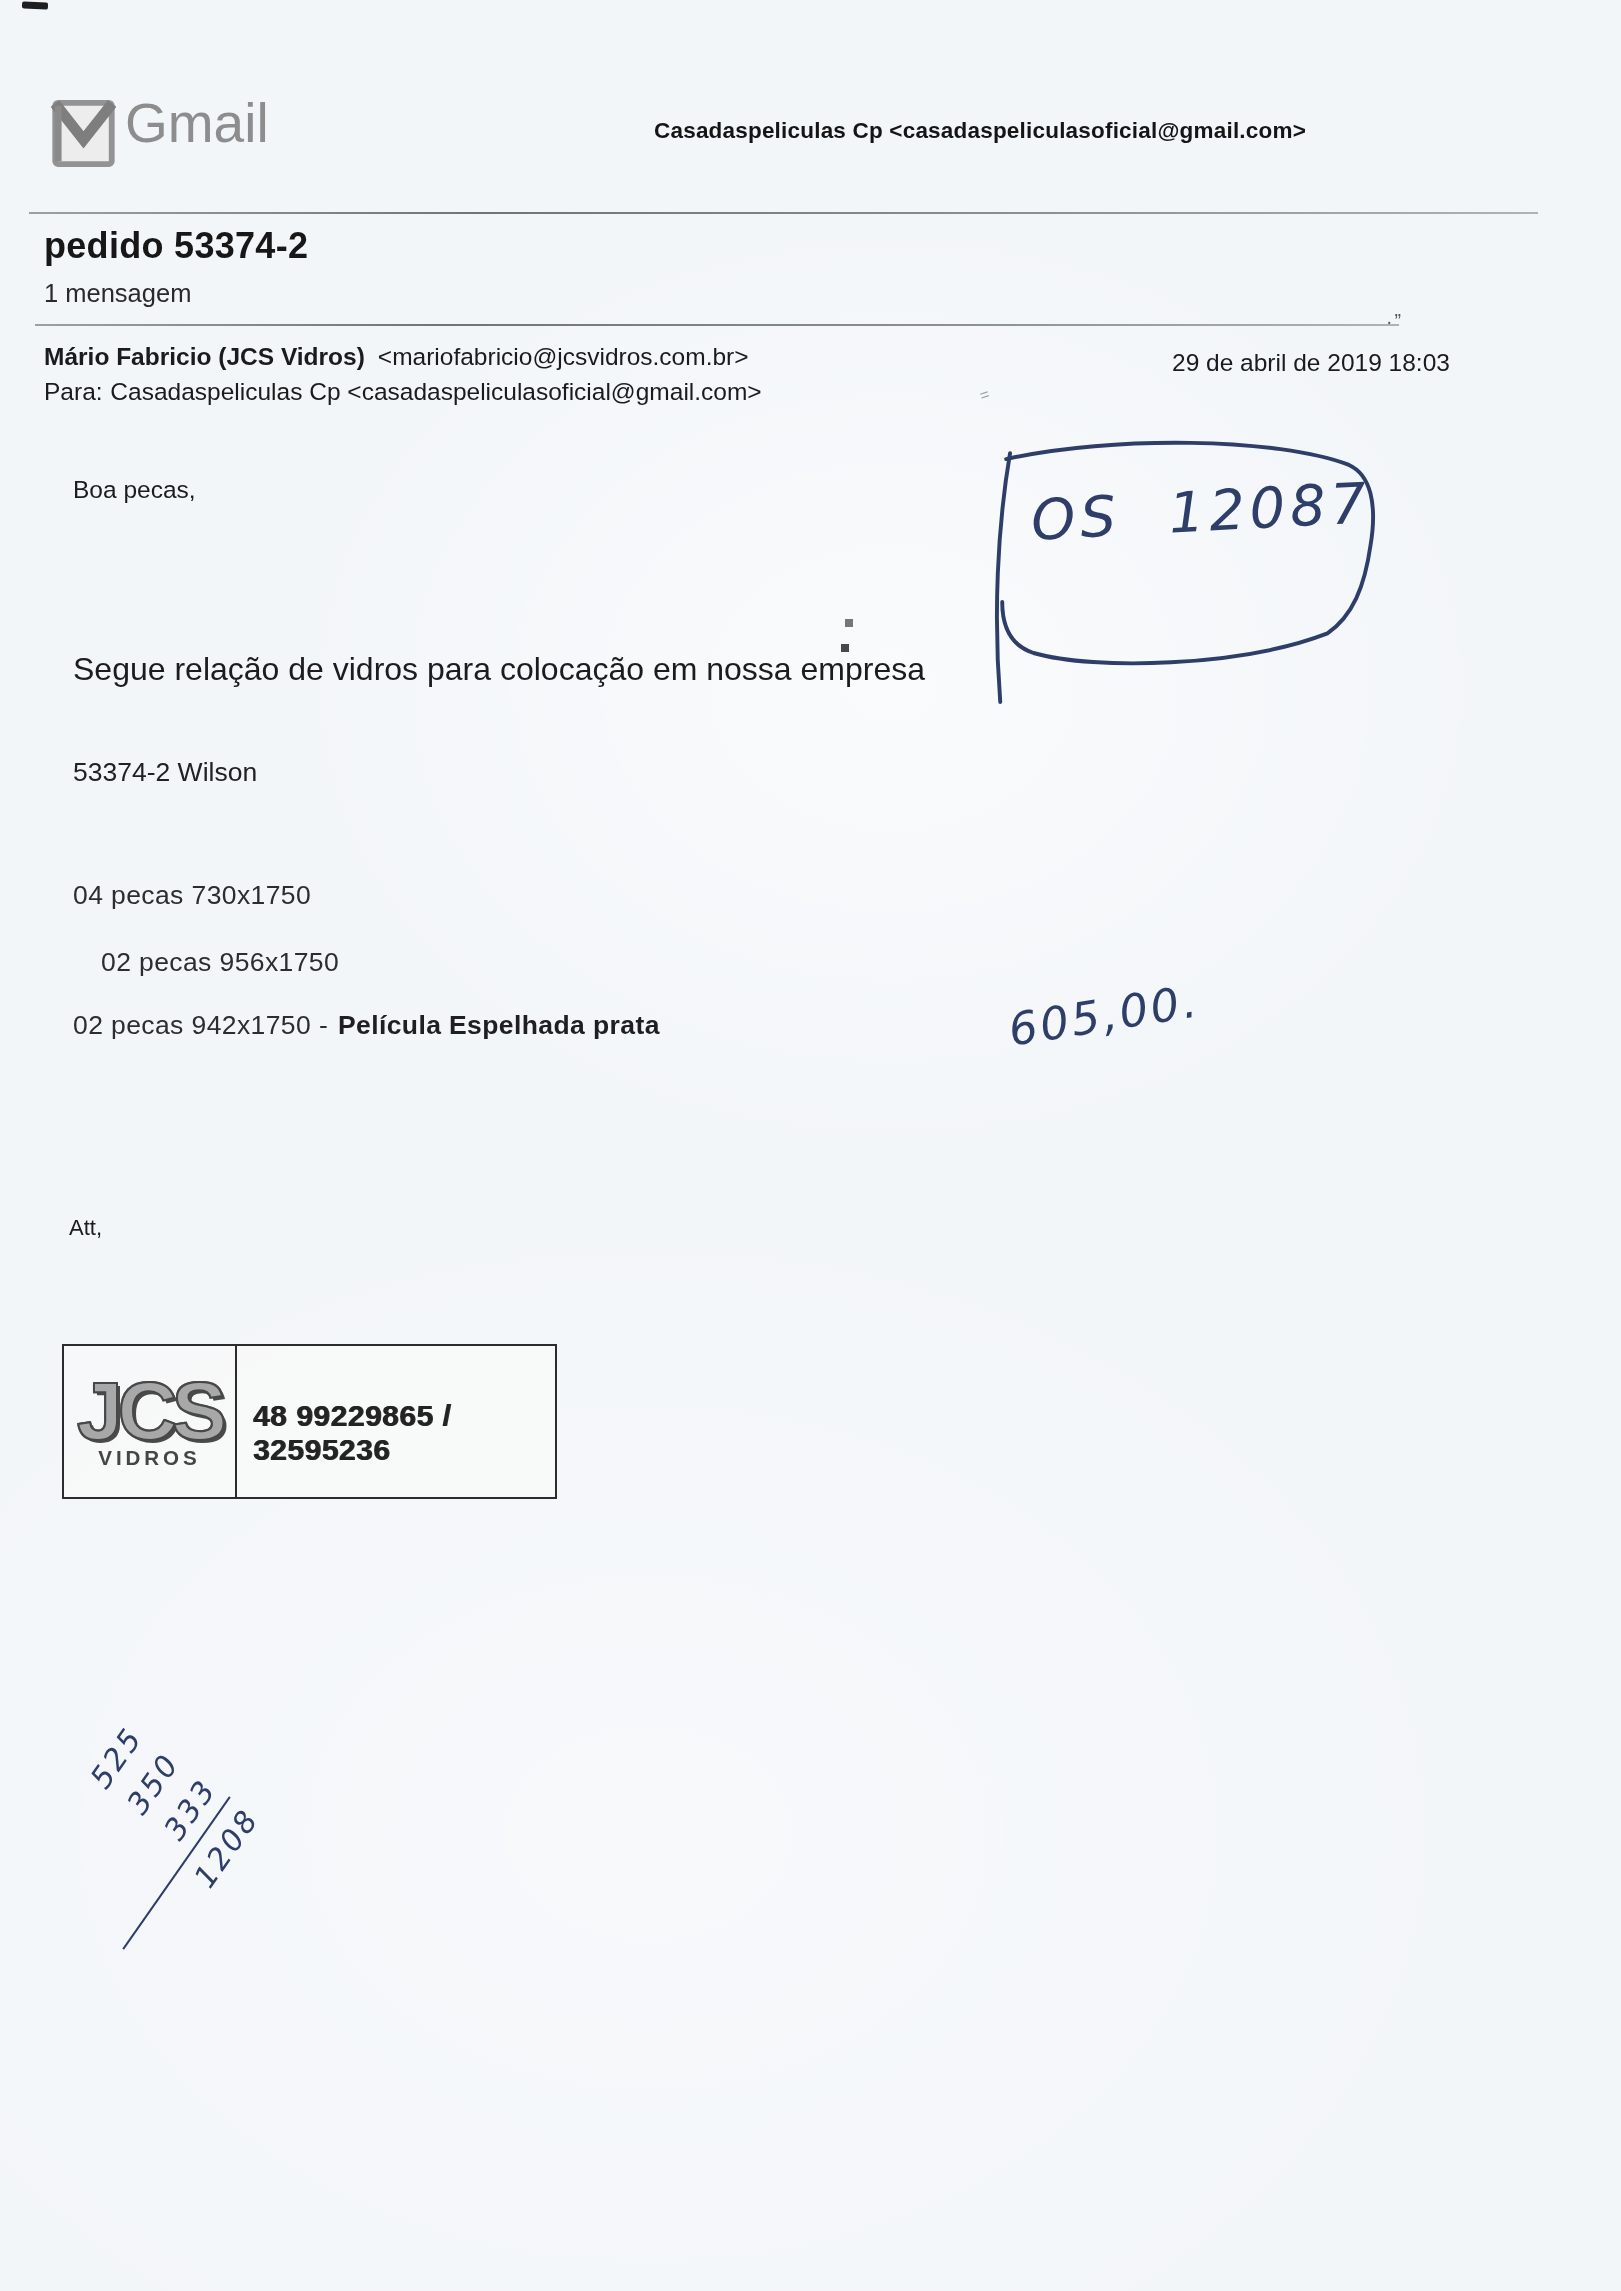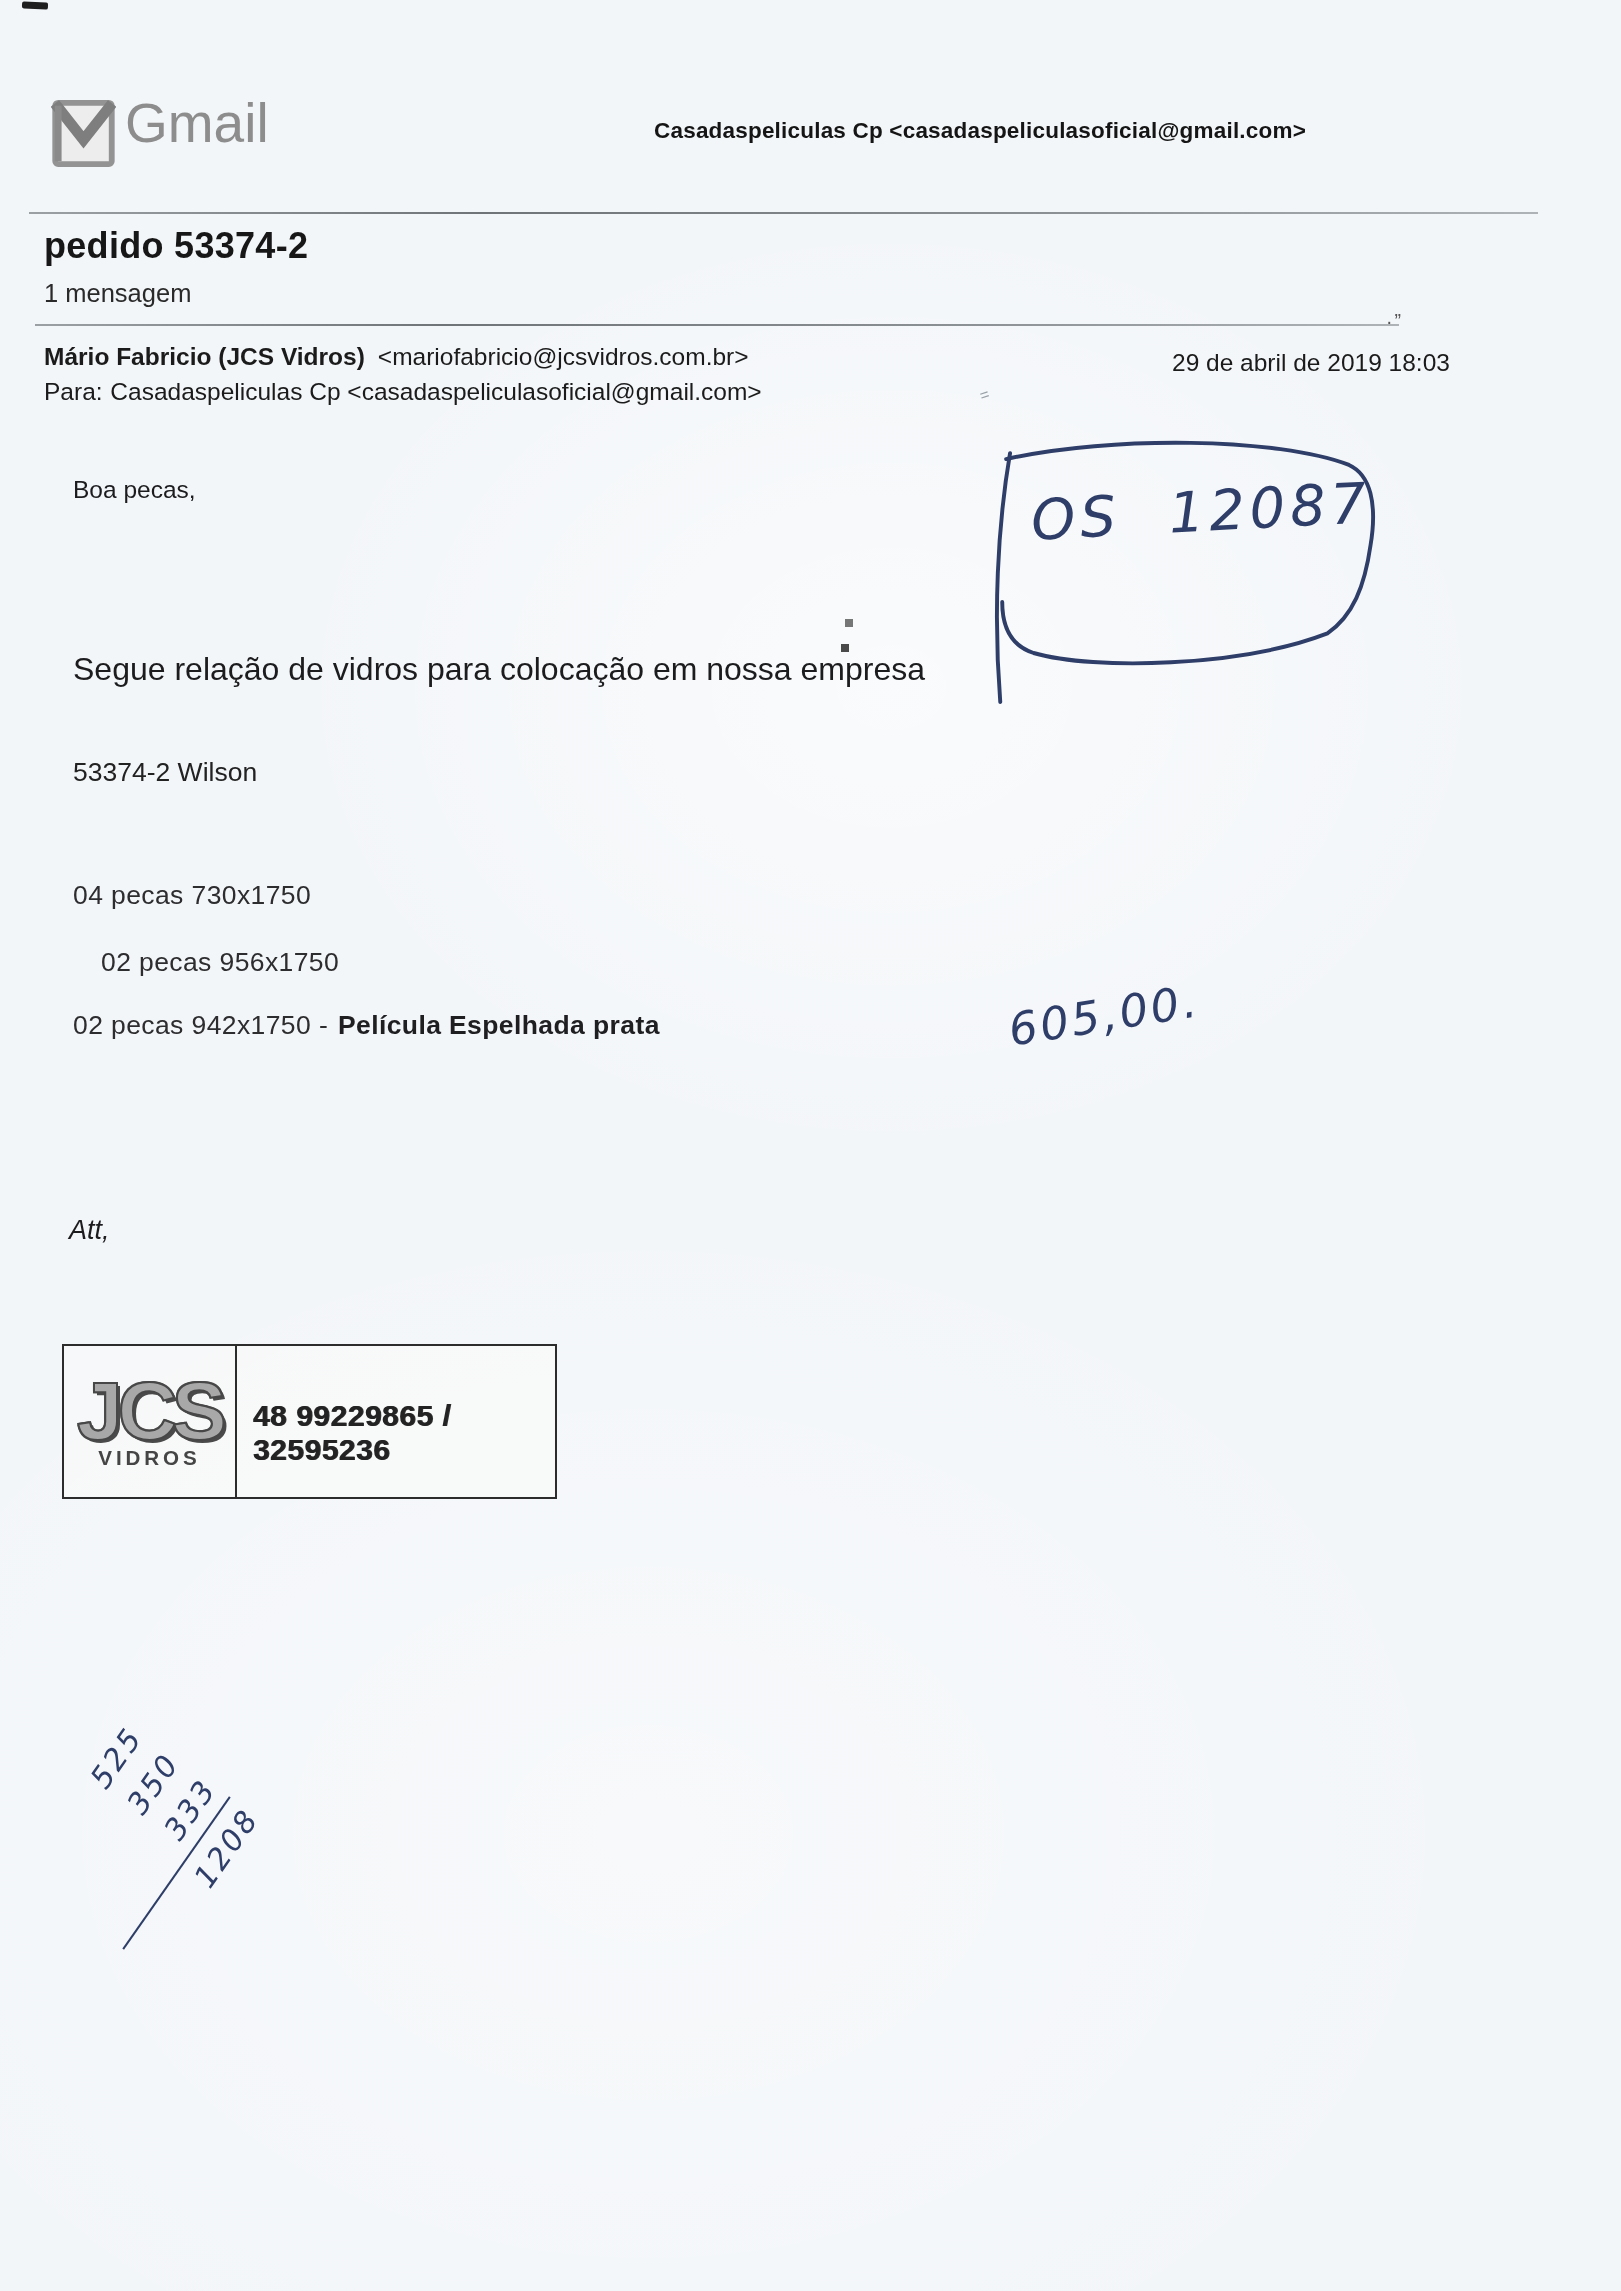--- a/index.html
+++ b/index.html
@@ -54,21 +54,21 @@
   .colon-mark .sq.t{right:0;top:0;opacity:.75;}
   .colon-mark .sq.b{left:0;bottom:0;}
 
   .order-ref{left:73px;top:757px;font-size:26.5px;color:#222;}
   .item{font-size:26.5px;color:#2d2d2f;letter-spacing:0.4px;}
   .item .note{font-weight:600;margin-left:9.8px;color:#1f1f22;}
   .item1{left:73px;top:880px;}
   .item2{left:73px;top:947px;margin-left:28px;}
   .item3{left:73px;top:1010px;}
 
-  .closing{left:69px;top:1215px;font-size:27px;font-style:italic;}
+  .closing{left:69px;top:1215px;font-size:22px;}
 
   
   .sig-box{left:62px;top:1344px;width:495px;height:155px;border:2.9px solid #2c2c2c;background:rgba(250,250,249,.6);display:flex;box-sizing:border-box;}
   .sig-left{width:173px;border-right:2.9px solid #2c2c2c;display:flex;flex-direction:column;align-items:center;justify-content:center;box-sizing:border-box;}
   .sig-logo-main{font-size:82px;font-weight:900;letter-spacing:-4.9px;color:#a8a8a8;line-height:.9;
     text-shadow:2.9px 2.9px 0 #4a4a4a,-1px -1px 0 #5a5a5a,1px -1px 0 #5a5a5a,-1px 1px 0 #5a5a5a;
     -webkit-text-stroke:2px #474747;}
   .sig-logo-sub{font-size:20.6px;font-weight:700;letter-spacing:3.9px;color:#454545;margin-top:-2px;}
   .sig-right{flex:1;padding:13.7px 0 0 15.7px;box-sizing:border-box;}
   .sig-name{font-size:28px;font-weight:800;color:#232323;letter-spacing:0.2px;text-shadow:1px 0 0 #333;}

